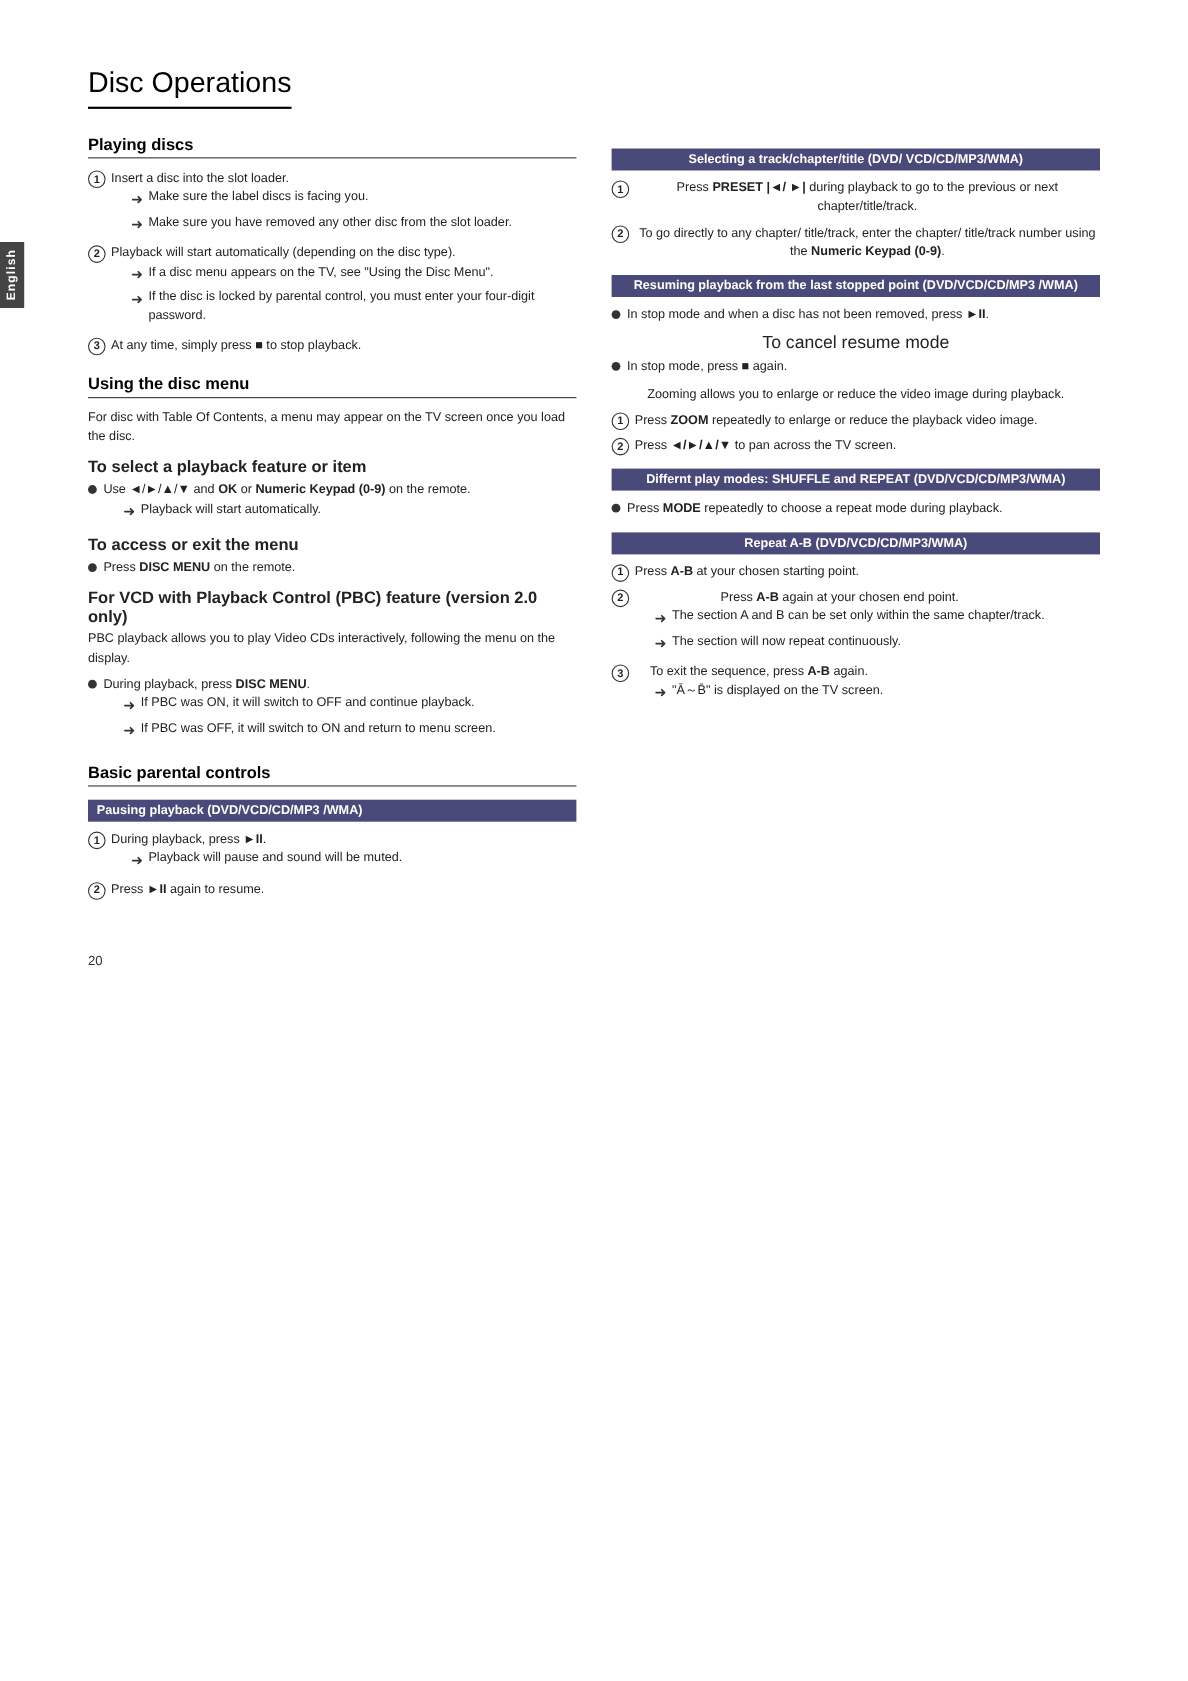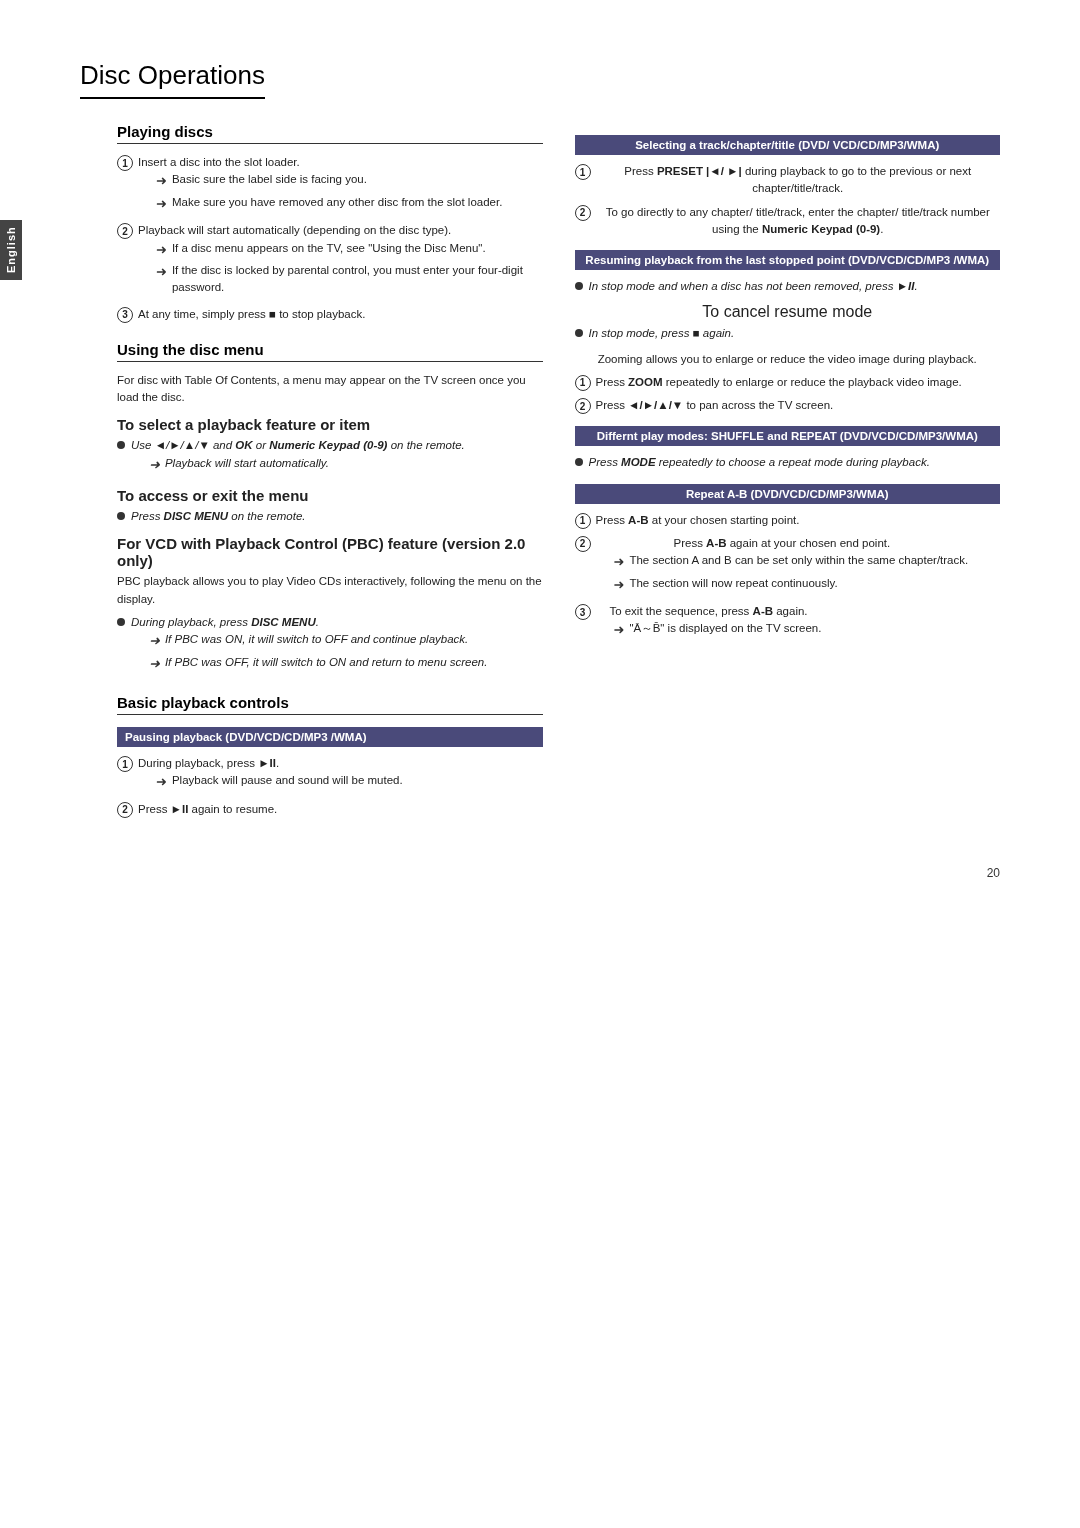--- a/index.html
+++ b/index.html
@@ -44,21 +44,20 @@
       padding-bottom: 6px;
       display: inline-block;
     }
     .two-col {
       display: flex;
       gap: 32px;
     }
     .col-left {
       flex: 1;
       min-width: 0;
-      margin-left: 37px;
     }
     .col-right {
       flex: 1;
       min-width: 0;
       text-align: center;
     }
     h2.section-title {
       font-size: 15px;
       font-weight: bold;
       color: #000;
@@ -102,21 +101,20 @@
       border-radius: 50%;
       font-size: 10px;
       font-weight: bold;
       margin-top: 1px;
       flex-shrink: 0;
     }
     .bullet-list {
       list-style: none;
       padding: 0;
       margin: 0 0 8px 0;
-      font-style: italic;
     }
     .bullet-list li {
       display: flex;
       align-items: flex-start;
       gap: 6px;
       margin-bottom: 6px;
       font-size: 11.5px;
       line-height: 1.5;
     }
     .bullet-dot {
@@ -148,21 +146,21 @@
       font-weight: bold;
       margin-top: 10px;
       margin-bottom: 4px;
     }
     p.body-text {
       font-size: 11.5px;
       line-height: 1.5;
       margin-bottom: 6px;
     }
     .page-number {
-      text-align: right;
+      text-align: left;
       font-size: 12px;
       margin-top: 40px;
       color: #333;
     }
     .subsection-heading {
       font-size: 16px;
       font-weight: normal;
       margin-top: 8px;
       margin-bottom: 4px;
     }
@@ -184,21 +182,21 @@
 
       <h2 class="section-title">Playing discs</h2>
 
       <ol class="numbered-list">
         <li>
           <span class="num-circle">1</span>
           <div>
             <span>Insert a disc into the slot loader.</span>
             <div class="arrow-item">
               <span class="arrow">➜</span>
-              <span>Basic sure the label side is facing you.</span>
+              <span>Make sure the label discs is facing you.</span>
             </div>
             <div class="arrow-item">
               <span class="arrow">➜</span>
               <span>Make sure you have removed any other disc from the slot loader.</span>
             </div>
           </div>
         </li>
         <li>
           <span class="num-circle">2</span>
           <div>
@@ -257,21 +255,21 @@
               <span>If PBC was ON, it will switch to OFF and continue playback.</span>
             </div>
             <div class="arrow-item">
               <span class="arrow">➜</span>
               <span>If PBC was OFF, it will switch to ON and return to menu screen.</span>
             </div>
           </div>
         </li>
       </ul>
 
-      <h2 class="section-title">Basic playback controls</h2>
+      <h2 class="section-title">Basic parental controls</h2>
 
       <div class="subsection-box">Pausing playback (DVD/VCD/CD/MP3 /WMA)</div>
 
       <ol class="numbered-list">
         <li>
           <span class="num-circle">1</span>
           <div>
             During playback, press <span class="bold">►II</span>.
             <div class="arrow-item">
               <span class="arrow">➜</span>

